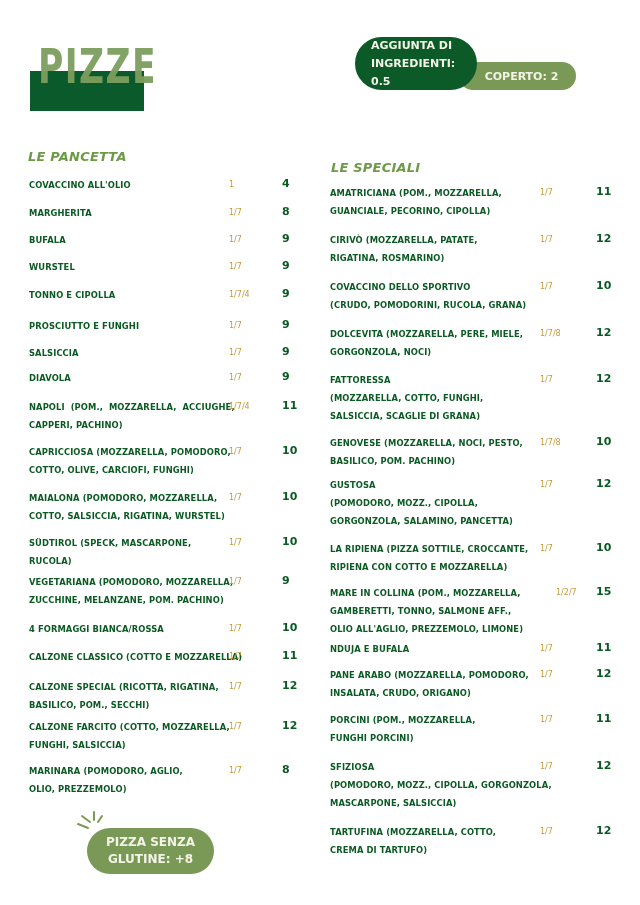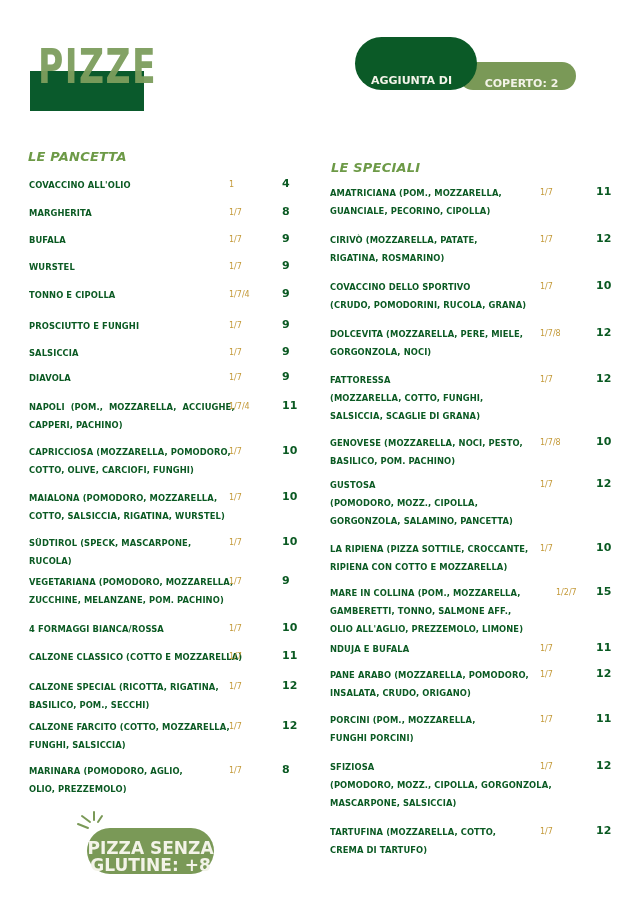--- a/index.html
+++ b/index.html
@@ -5,24 +5,24 @@
   html, body { margin: 0; padding: 0; background: #ffffff; }
   body { width: 640px; height: 905px; position: relative; overflow: hidden;
          font-family: "DejaVu Sans Condensed", "DejaVu Sans", sans-serif; }
 
   .title-block { position: absolute; left: 30px; top: 71px; width: 114px; height: 40px; background: #0a5a2c; }
   .title-text { position: absolute; left: 38px; top: 40px; font-family: "DejaVu Sans", sans-serif;
                 font-weight: bold; font-size: 48px; line-height: 52px; color: #7d9e5d; opacity: 0.95;
                 letter-spacing: 2px; transform: scaleX(0.72); transform-origin: left top; }
 
   .pill { position: absolute; border-radius: 30px; color: #f3f3e8; font-weight: bold;
-          font-family: "DejaVu Sans", sans-serif; font-size: 11px; display: flex; align-items: flex-end; }
+          font-family: "DejaVu Sans", sans-serif; font-size: 11px; display: flex; align-items: center; }
   .pill-coperto { left: 459px; top: 62px; width: 117px; height: 28px; background: #7a9957; justify-content: center; padding-left: 8px; box-sizing: border-box; }
   .pill-ingredienti { left: 355px; top: 37px; width: 122px; height: 53px; background: #0b5a27; padding-left: 16px; box-sizing: border-box; line-height: 18px; }
-  .pill-glutine { left: 87px; top: 828px; width: 127px; height: 46px; background: #7a9957; justify-content: center; text-align: center; line-height: 17px; font-size: 17px; }
+  .pill-glutine { left: 87px; top: 828px; width: 127px; height: 46px; background: #7a9957; justify-content: center; text-align: center; line-height: 17px; font-size: 12px; }
   .sparkle { position: absolute; left: 76px; top: 810px; width: 32px; height: 24px; }
 
   .section-title { position: absolute; font-family: "DejaVu Sans", sans-serif; font-style: italic;
                    font-weight: bold; font-size: 13px; color: #6d9a47; letter-spacing: 0.2px; }
 
   .item { position: absolute; }
   .item-name { position: absolute; left: 0; top: 0; color: #0b5a23; font-family: "DejaVu Sans", sans-serif;
                font-weight: bold; font-size: 9.5px; line-height: 18px; white-space: pre; letter-spacing: 0.1px;
                transform: scaleX(0.88); transform-origin: left top; }
   .item-allergen { position: absolute; top: 2px; color: #c49a3a; font-family: "DejaVu Sans", sans-serif;
@@ -35,20 +35,21 @@
 
 <div class="title-block"></div>
 <div class="title-text">PIZZE</div>
 
 <div class="pill pill-coperto">
   <span>COPERTO: 2</span>
 </div>
 <div class="pill pill-ingredienti">
   <div>
     <div>AGGIUNTA DI</div>
+    <div>INGREDIENTI:  0.5</div>
   </div>
 </div>
 
 <div class="section-title" style="left:28px; top:149px;">LE PANCETTA</div>
 <div class="section-title" style="left:331px; top:153px;margin-top:7px;">LE SPECIALI</div>
 
 <div id="classiche-list">
     <div class="item" style="left: 29px; top: 176px; width: 300px;">
       <span class="item-name">COVACCINO ALL'OLIO</span>
       <span class="item-allergen" style="left:200px">1</span>

